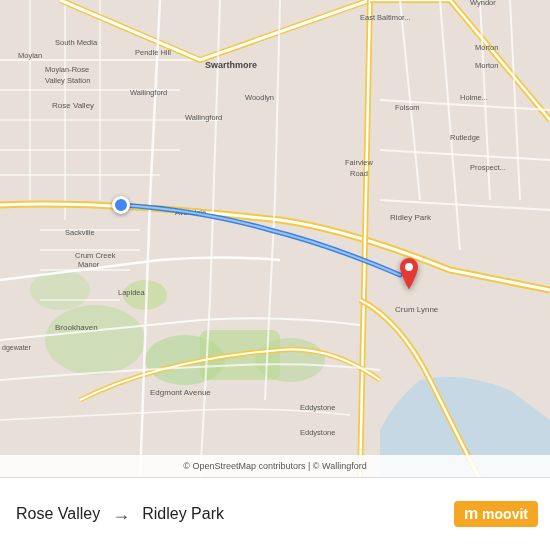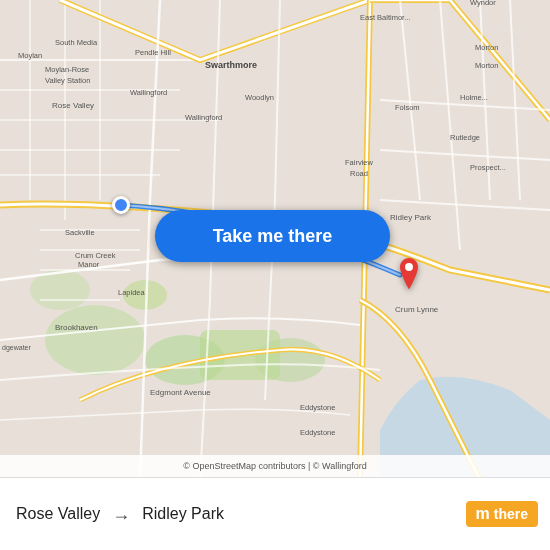--- a/index.html
+++ b/index.html
@@ -255,37 +255,34 @@
 
     <path d="M121,205 Q200,210 270,230 Q330,245 400,275" stroke="#1a73e8" stroke-width="5" fill="none" stroke-linecap="round" opacity="0.85"></path>
     <path d="M121,205 Q200,210 270,230 Q330,245 400,275" stroke="white" stroke-width="2" fill="none" stroke-linecap="round" opacity="0.5" stroke-dasharray="0"></path>
   </svg>
 
   <svg id="route-line" viewBox="0 0 550 480" xmlns="http://www.w3.org/2000/svg">
   </svg>
 
   <div id="start-dot"></div>
 
-  <button id="take-me-there-btn">
-    <span>Take me there</span>
-  </button>
 
   <div id="dest-pin">
     <svg viewBox="0 0 24 32" xmlns="http://www.w3.org/2000/svg">
       <path d="M12 0C7.6 0 4 3.6 4 8c0 6 8 20 8 20s8-14 8-20c0-4.4-3.6-8-8-8z" fill="#e53935"></path>
       <circle cx="12" cy="8" r="3.5" fill="white"></circle>
     </svg>
   </div>
 
   <div id="attribution">
     <span>© OpenStreetMap contributors | © Wallingford</span>
   </div>
 </div>
 
 <div id="bottom-bar">
   <span id="route-from">Rose Valley</span>
   <span id="route-arrow">→</span>
   <span id="route-to">Ridley Park</span>
   <div id="moovit-logo">
     <span id="moovit-m">m</span>
-    <span>there</span>
+    <span>moovit</span>
   </div>
 </div>
 
 </body></html>

